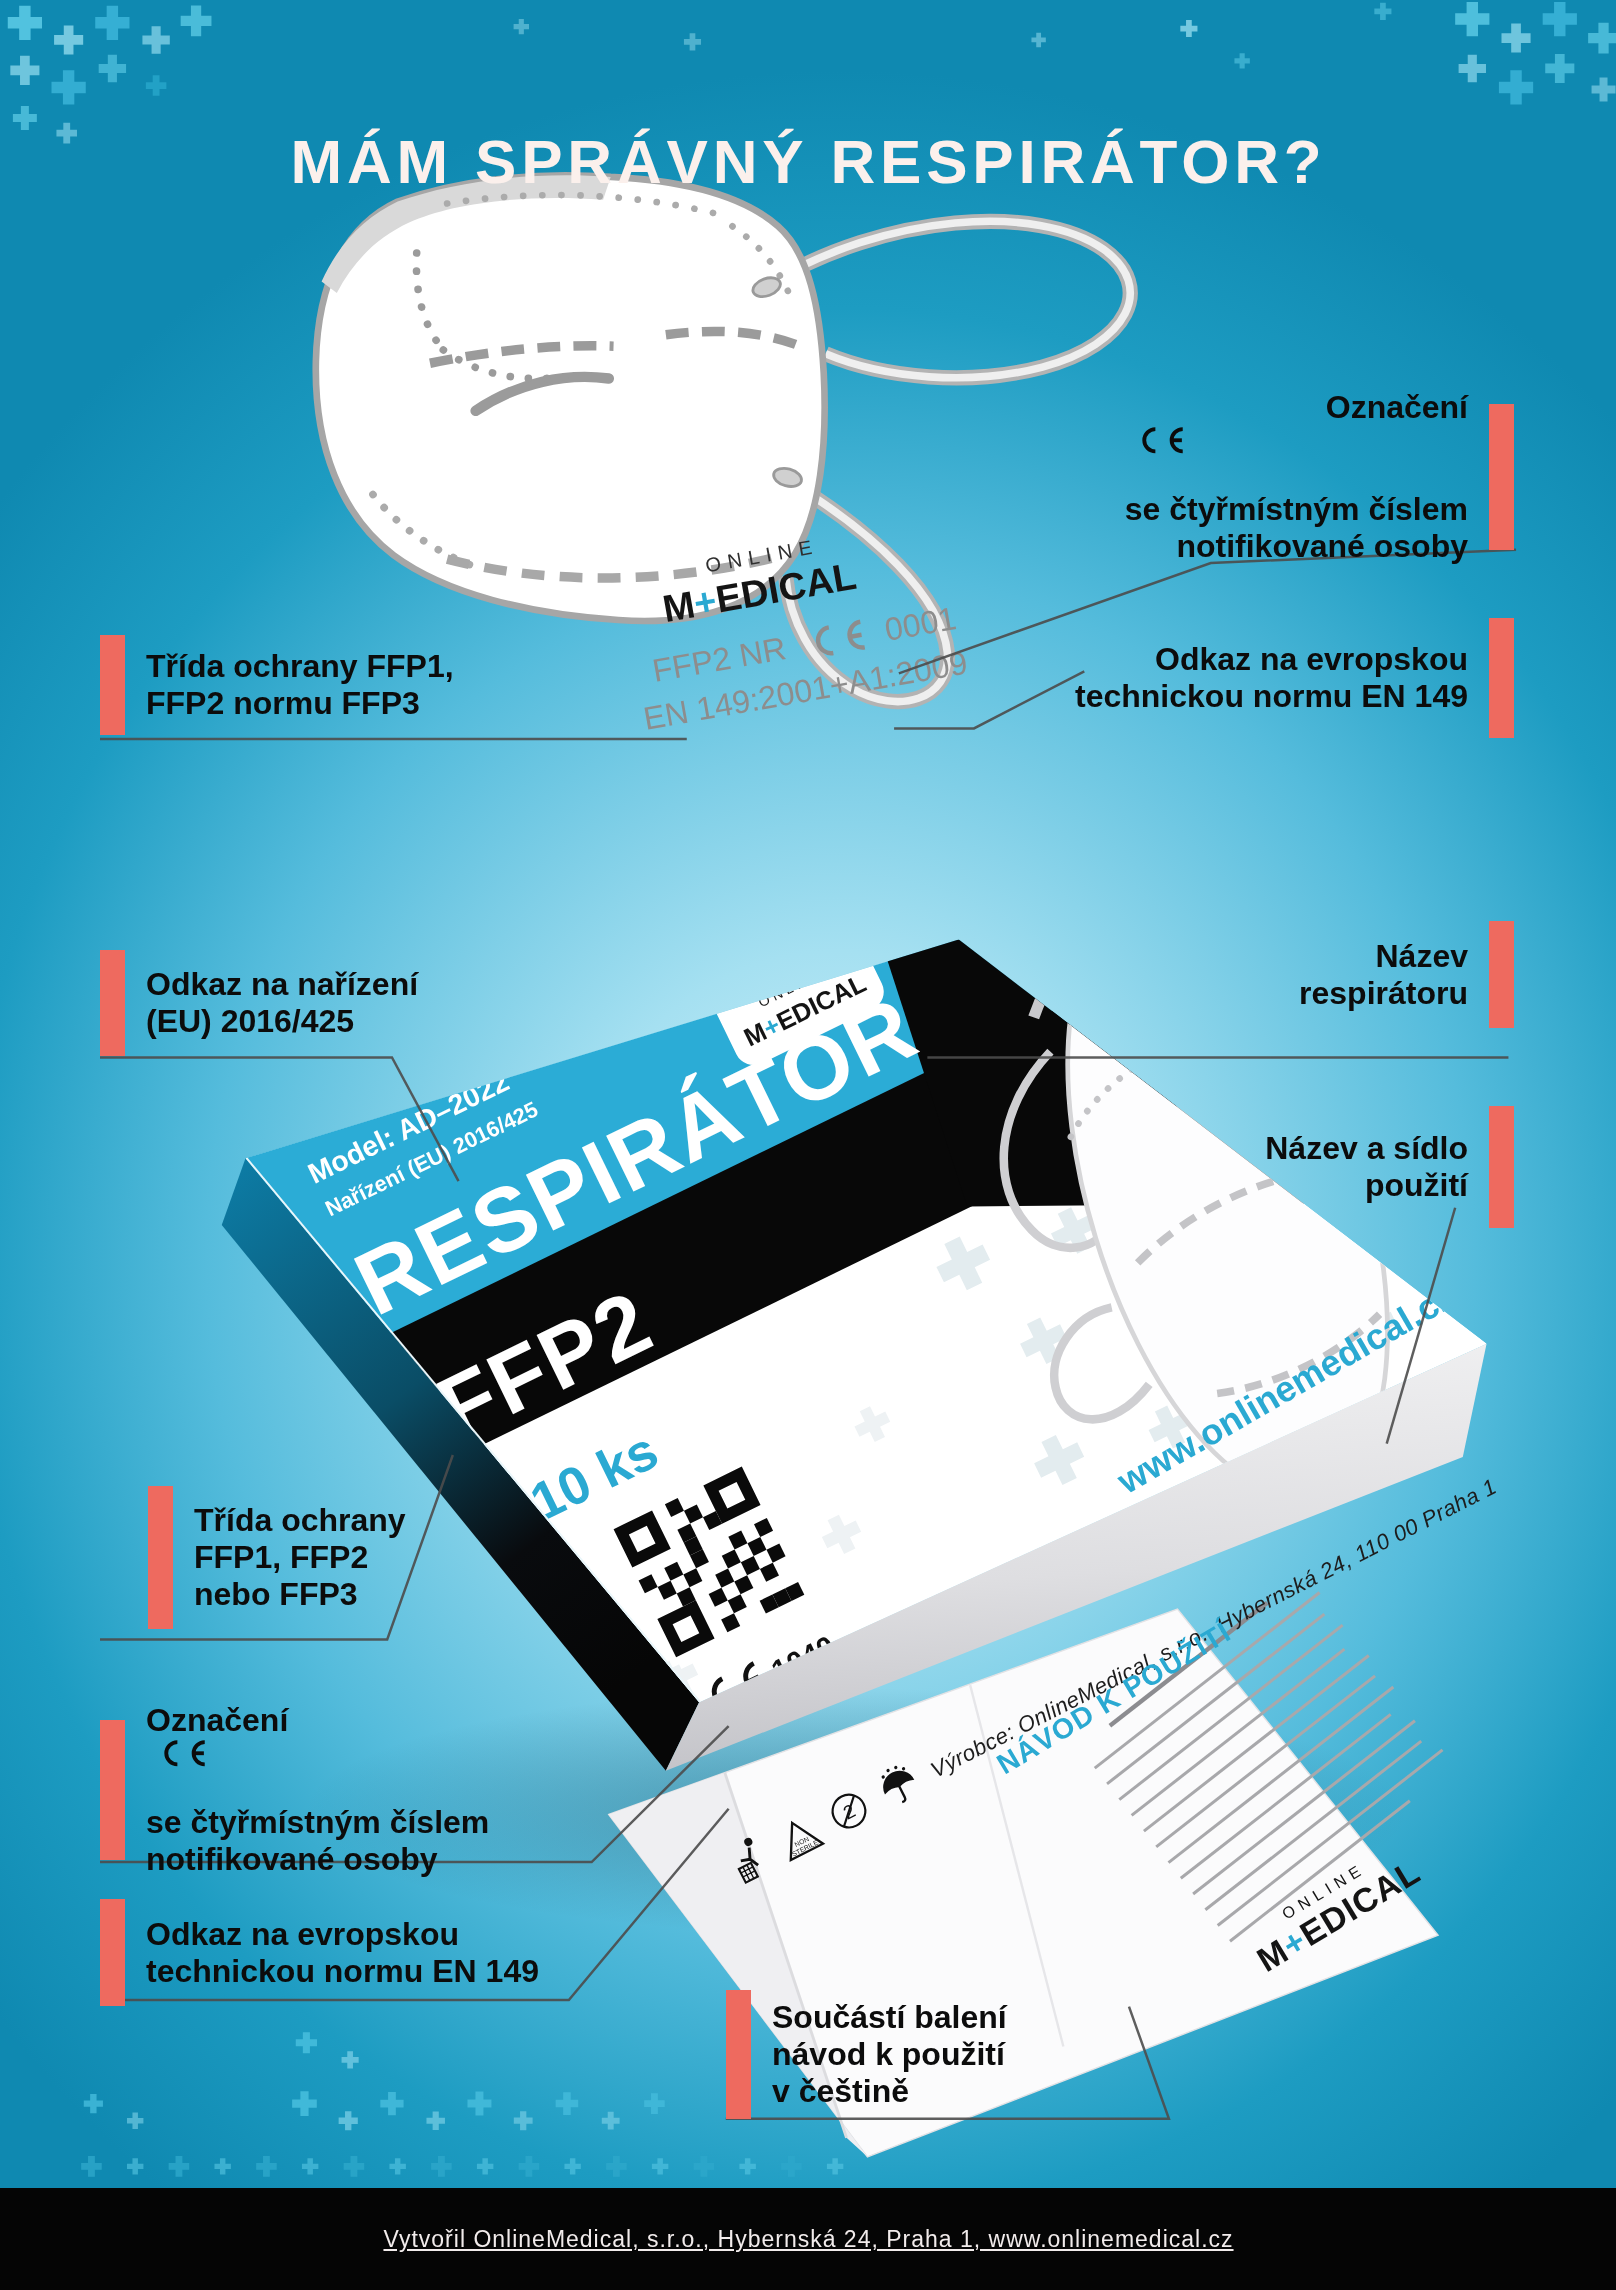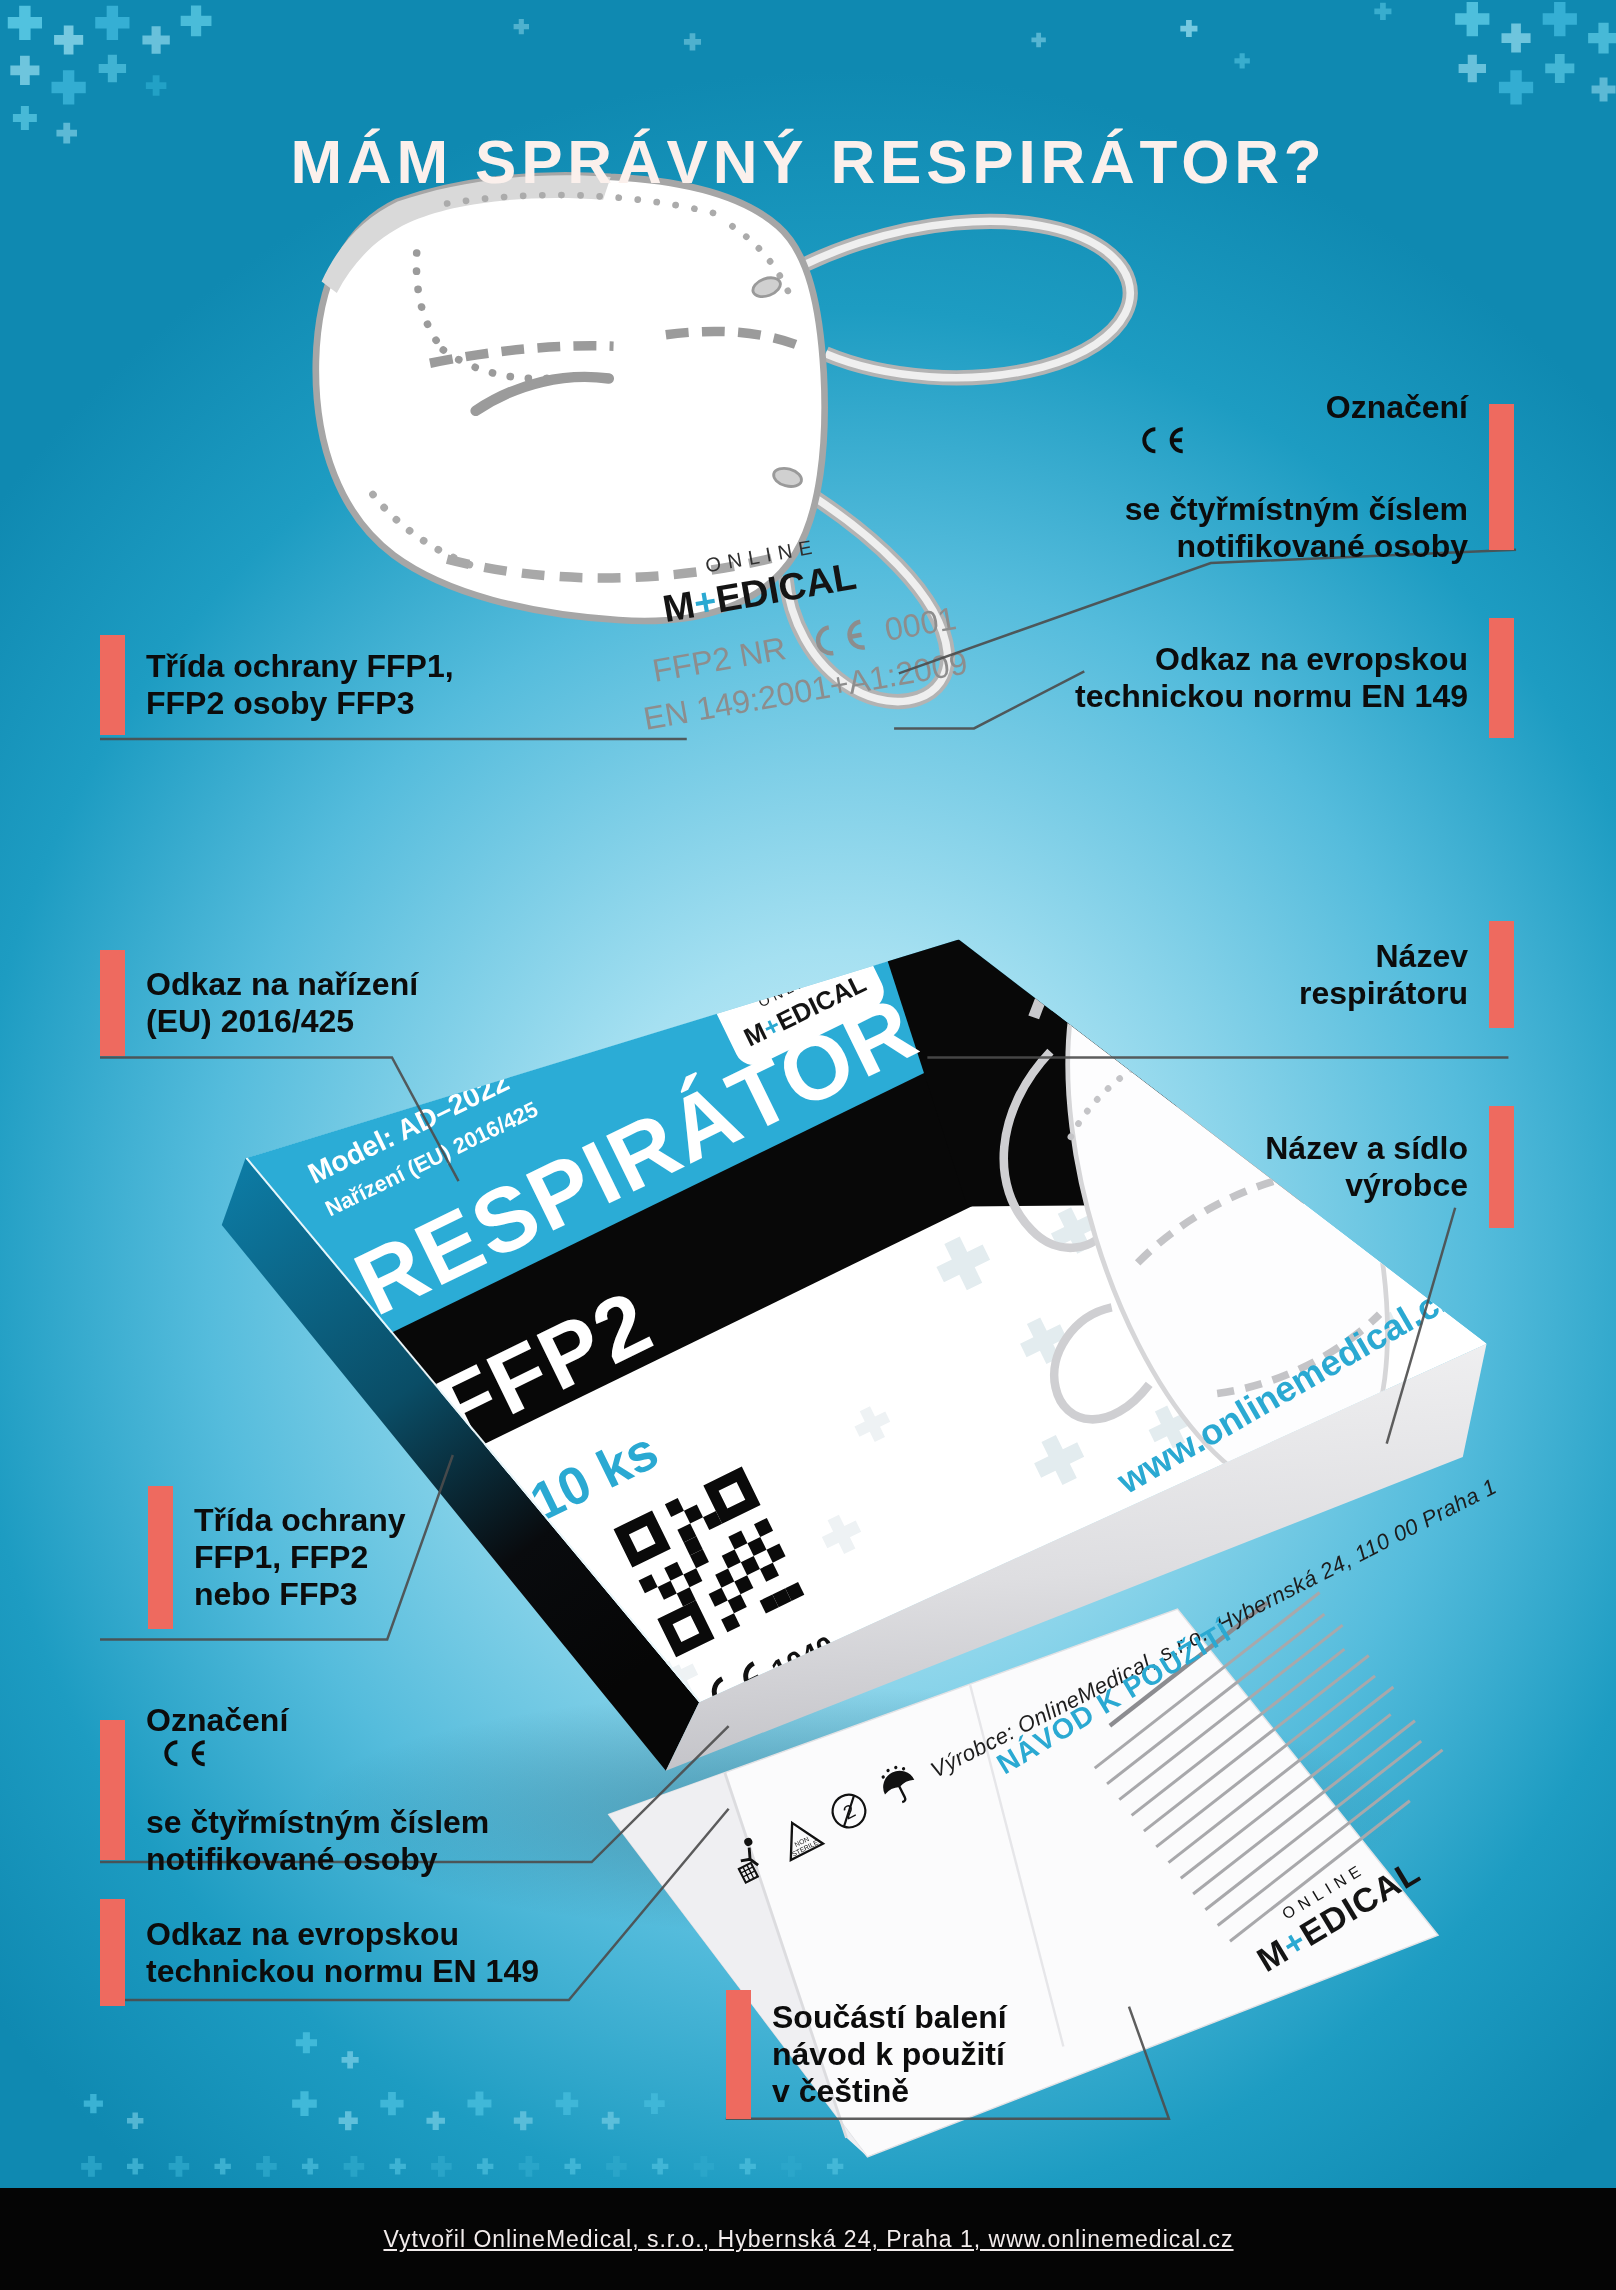--- a/index.html
+++ b/index.html
@@ -350,21 +350,21 @@
       <span>Odkaz na evropskou</span><br>
       <span>technickou normu EN 149</span>
     </div>
     <div class="bar"></div>
   </div>
 
   <div class="callout" style="left:100px;top:635px;height:100px;">
     <div class="bar"></div>
     <div class="txt">
       <span>Třída ochrany FFP1,</span><br>
-      <span>FFP2 osoby FFP3</span>
+      <span>FFP2 normu FFP3</span>
     </div>
   </div>
 
   <div class="callout" style="left:100px;top:950px;height:106px;">
     <div class="bar"></div>
     <div class="txt">
       <span>Odkaz na nařízení</span><br>
       <span>(EU) 2016/425</span>
     </div>
   </div>
@@ -373,21 +373,21 @@
     <div class="txt">
       <span>Název</span><br>
       <span>respirátoru</span>
     </div>
     <div class="bar"></div>
   </div>
 
   <div class="callout right" style="right:103px;top:1106px;height:122px;align-items:center;">
     <div class="txt">
       <span>Název a sídlo</span><br>
-      <span>výrobce</span>
+      <span>použití</span>
     </div>
     <div class="bar"></div>
   </div>
 
   <div class="callout" style="left:100px;top:1486px;height:143px;padding-left:48px;">
     <div class="bar"></div>
     <div class="txt">
       <span>Třída ochrany</span><br>
       <span>FFP1, FFP2</span><br>
       <span>nebo FFP3</span>

